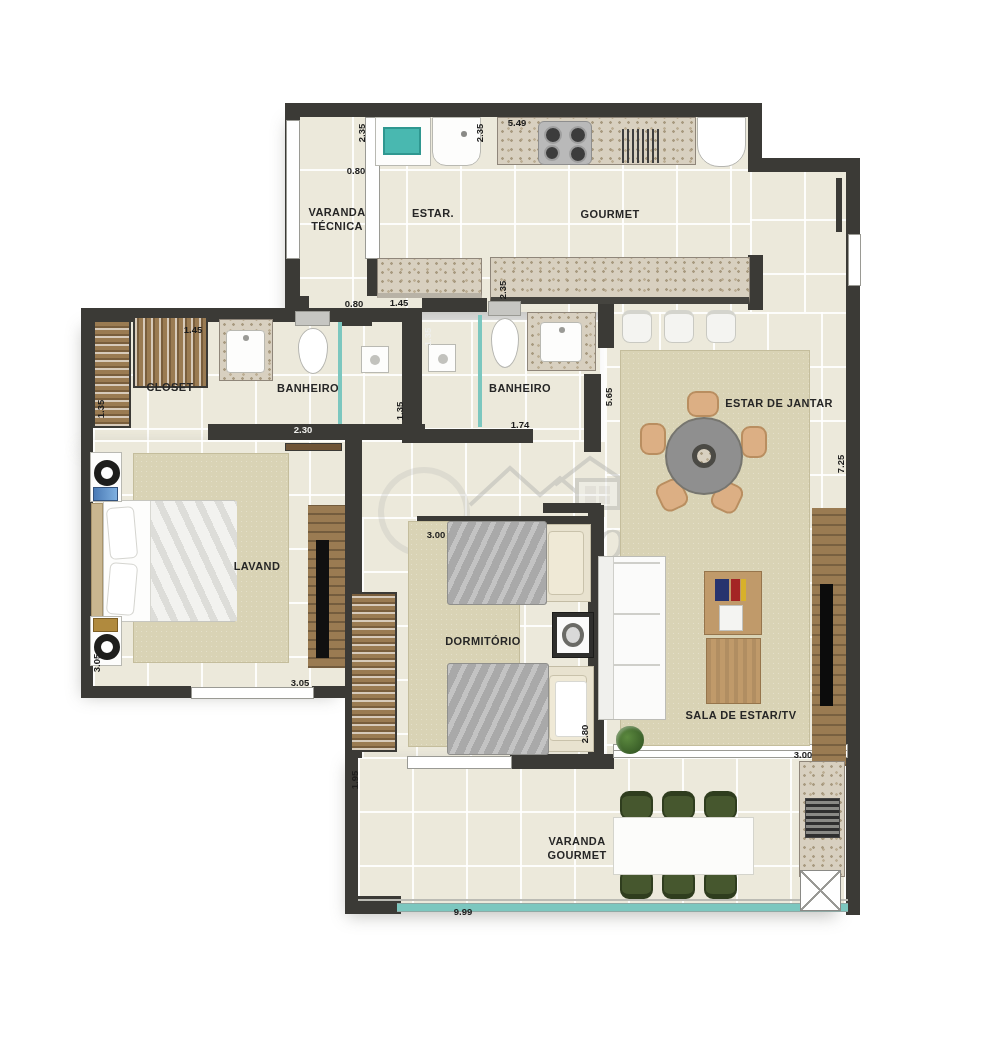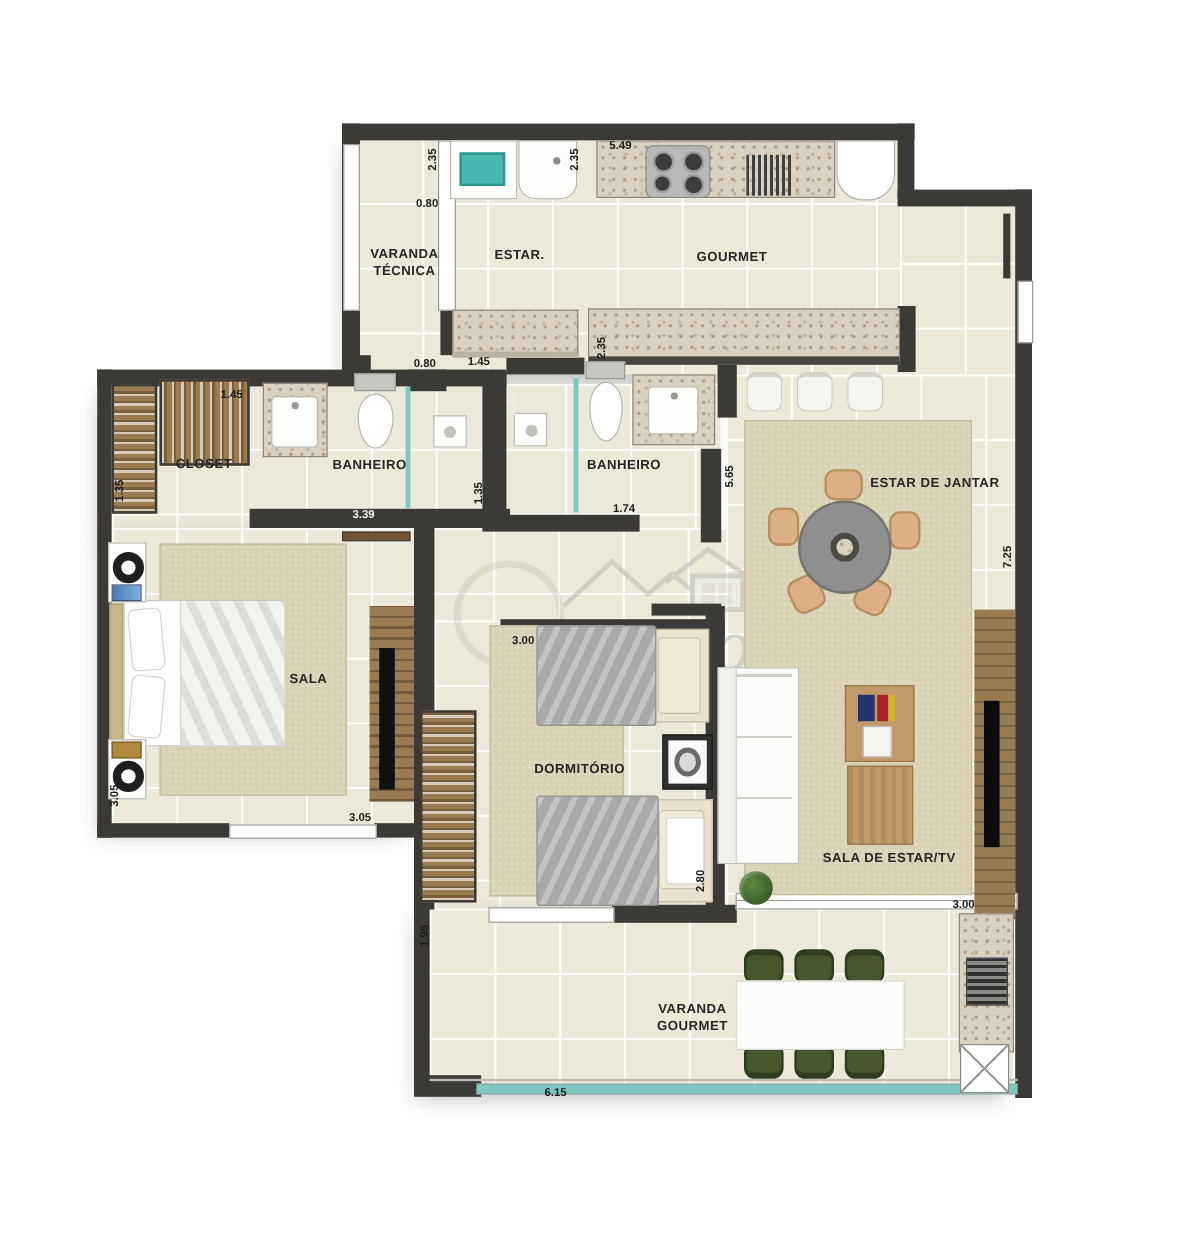--- a/index.html
+++ b/index.html
@@ -223,42 +223,42 @@
   <div class="abs" style="left:800px;top:870px;width:41px;height:41px;background:#fff;border:1px solid #8a8a86;box-sizing:border-box;background-image:linear-gradient(45deg,transparent calc(50% - 1px),#9a9a96 calc(50% - 1px),#9a9a96 calc(50% + 1px),transparent calc(50% + 1px)),linear-gradient(-45deg,transparent calc(50% - 1px),#9a9a96 calc(50% - 1px),#9a9a96 calc(50% + 1px),transparent calc(50% + 1px));"></div>
 
   <div class="room-label" style="left:337px;top:220px;">VARANDA
 TÉCNICA</div>
   <div class="room-label" style="left:433px;top:214px;">ESTAR.</div>
   <div class="room-label" style="left:610px;top:215px;">GOURMET</div>
   <div class="room-label" style="left:170px;top:388px;">CLOSET</div>
   <div class="room-label" style="left:308px;top:389px;">BANHEIRO</div>
   <div class="room-label" style="left:520px;top:389px;">BANHEIRO</div>
   <div class="room-label" style="left:779px;top:404px;">ESTAR DE JANTAR</div>
-  <div class="room-label" style="left:257px;top:567px;">SALA</div>
+  <div class="room-label" style="left:257px;top:567px;">LAVAND</div>
   <div class="room-label" style="left:483px;top:642px;">DORMITÓRIO</div>
   <div class="room-label" style="left:741px;top:716px;">SALA DE ESTAR/TV</div>
   <div class="room-label" style="left:577px;top:849px;">VARANDA
 GOURMET</div>
 
   <span class="dim v" style="left:361px;top:133px;">2.35</span>
   <span class="dim" style="left:356px;top:170px;">0.80</span>
   <span class="dim v" style="left:479px;top:133px;">2.35</span>
   <span class="dim" style="left:517px;top:122px;">5.49</span>
   <span class="dim v" style="left:502px;top:290px;">2.35</span>
   <span class="dim" style="left:354px;top:303px;">0.80</span>
   <span class="dim" style="left:399px;top:302px;">1.45</span>
   <span class="dim" style="left:193px;top:329px;">1.45</span>
   <span class="dim v" style="left:100px;top:409px;">1.35</span>
-  <span class="dim" style="left:303px;top:429px;color:#efefec;">3.39</span>
+  <span class="dim" style="left:303px;top:429px;color:#efefec;">2.30</span>
   <span class="dim v" style="left:399px;top:411px;">1.35</span>
   <span class="dim v" style="left:427px;top:337px;color:#efefec;">1.35</span>
   <span class="dim" style="left:520px;top:424px;">1.74</span>
   <span class="dim v" style="left:608px;top:397px;">5.65</span>
   <span class="dim v" style="left:840px;top:464px;">7.25</span>
   <span class="dim" style="left:436px;top:534px;">3.00</span>
   <span class="dim v" style="left:584px;top:734px;">2.80</span>
   <span class="dim" style="left:300px;top:682px;">3.05</span>
   <span class="dim v" style="left:96px;top:663px;">3.05</span>
   <span class="dim v" style="left:354px;top:780px;">1.95</span>
-  <span class="dim" style="left:463px;top:911px;">6.15</span>
+  <span class="dim" style="left:463px;top:911px;">9.99</span>
   <span class="dim" style="left:803px;top:754px;">3.00</span>
 
 </div>
 
 </body></html>

